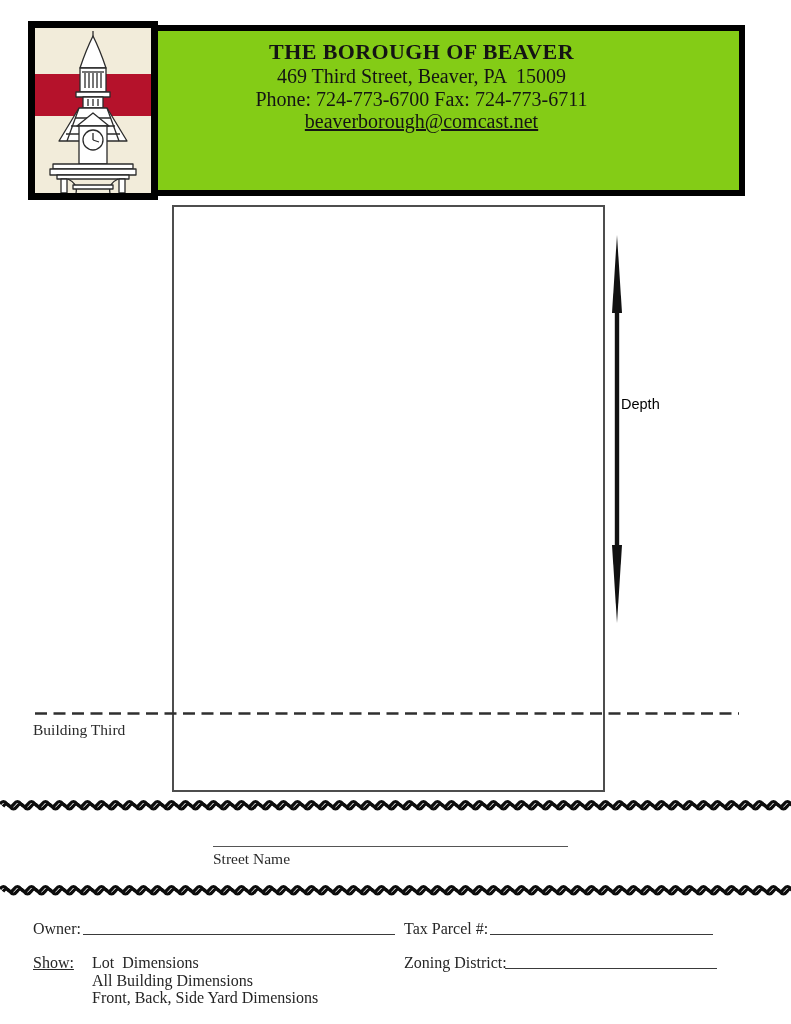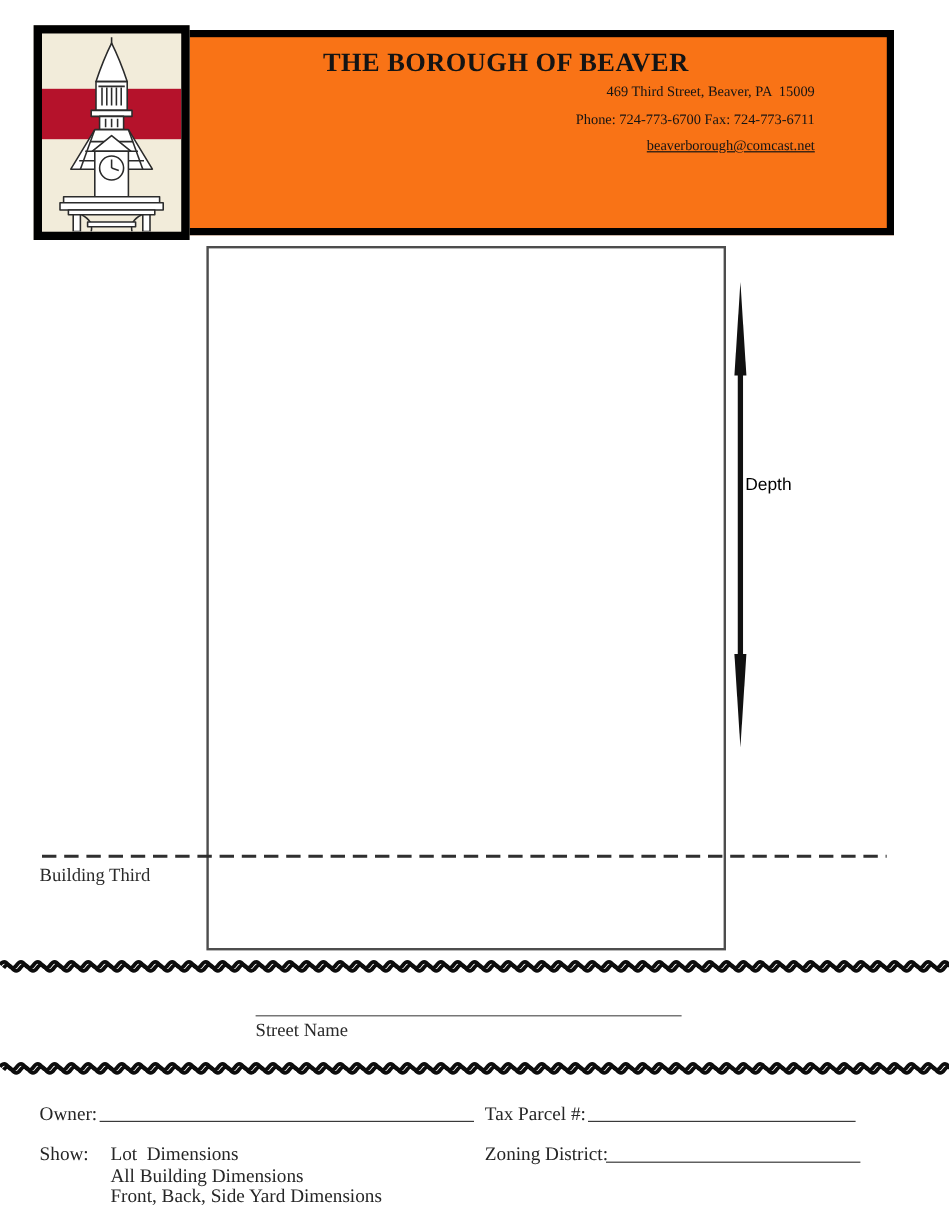--- a/index.html
+++ b/index.html
@@ -16,31 +16,31 @@
   
   .logo-box {
     left: 28px; top: 21px; width: 130px; height: 179px;
     border: 7px solid #000;
     background: #f2ecda;
     z-index: 3;
   }
   .header-box {
     left: 152px; top: 25px; width: 593px; height: 171px;
     border: 6px solid #000;
-    background: #f97316;
+    background: #84cc16;
     z-index: 2;
   }
   .header-text {
     position: absolute; left: 6px; top: 8px; width: 515px;
     text-align: center;
     color: #141414;
   }
   .org-name { font-size: 22px; font-weight: bold; letter-spacing: 0.4px; line-height: 26px; }
   .doc-title { font-size: 16px; font-weight: bold; line-height: 20px; margin-bottom: 4px; }
-  .hline { font-size: 12px; line-height: 22.5px; text-align: right; }
+  .hline { font-size: 20px; line-height: 22.5px; }
   .hlink { text-decoration: underline; color: #141414; }
   .keep-space { white-space: pre-wrap; }
 
   
   .plot-rect {
     left: 172px; top: 205px; width: 433px; height: 587px;
     border: 2px solid #4d4d4d;
     background: #fff;
     z-index: 1;
   }
@@ -58,21 +58,21 @@
 
   .street-line { left: 213px; top: 846px; width: 355px; border-top: 1.5px solid #555; z-index: 2; }
   .street-label { left: 213px; top: 850px; font-size: 15.5px; color: #2a2a2a; }
 
   
   .f-label { font-size: 16px; color: #262626; line-height: 18px; }
   .owner-label { left: 33px; top: 920px; }
   .owner-line { left: 83px; top: 919px; width: 312px; height: 16px; border-bottom: 1.2px solid #3a3a3a; }
   .tax-label { left: 404px; top: 920px; }
   .tax-line { left: 490px; top: 919px; width: 223px; height: 16px; border-bottom: 1.2px solid #3a3a3a; }
-  .show-label { left: 33px; top: 954px; }
+  .show-label { left: 33px; top: 954px; text-decoration: underline; }
   .show-items { left: 92px; top: 954px; }
   .show-items .f-label { line-height: 17.5px; }
   .zoning-label { left: 404px; top: 954px; }
   .zoning-line { left: 505px; top: 953px; width: 212px; height: 16px; border-bottom: 1.2px solid #3a3a3a; }
 </style>
 </head>
 <body>
 
 <div class="abs logo-box">
   <svg width="116" height="165" viewBox="0 0 116 165">

